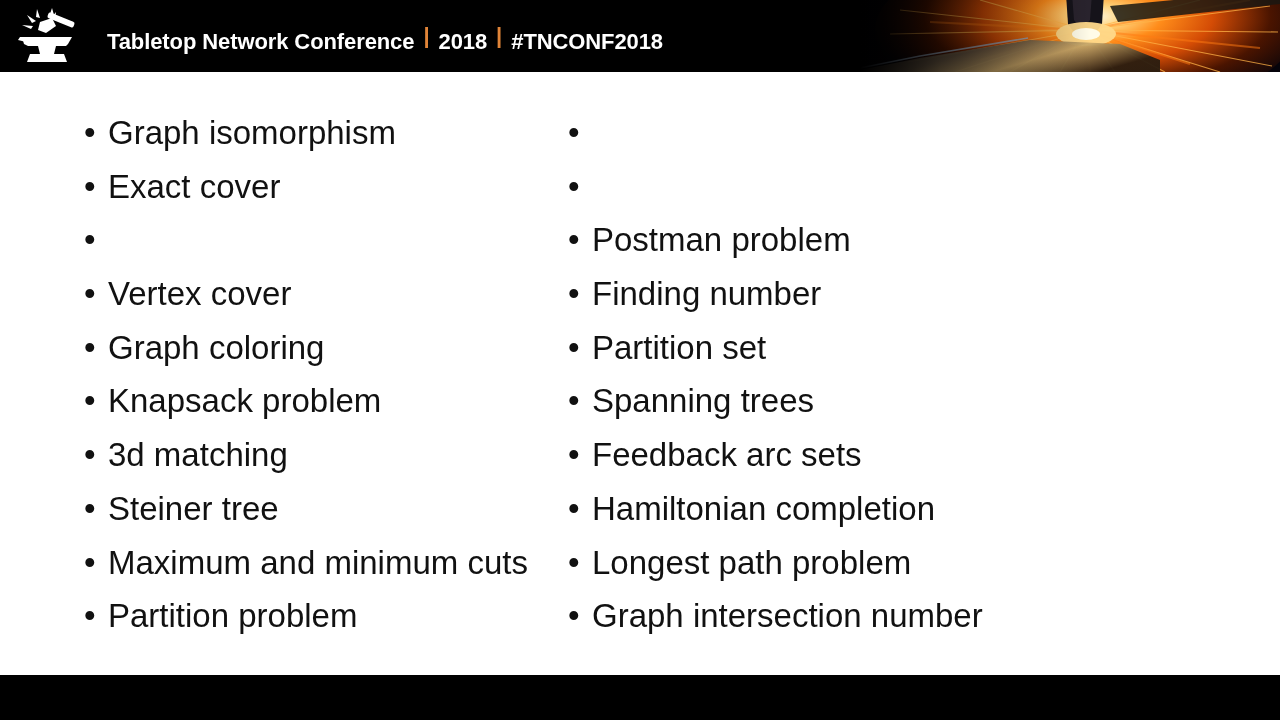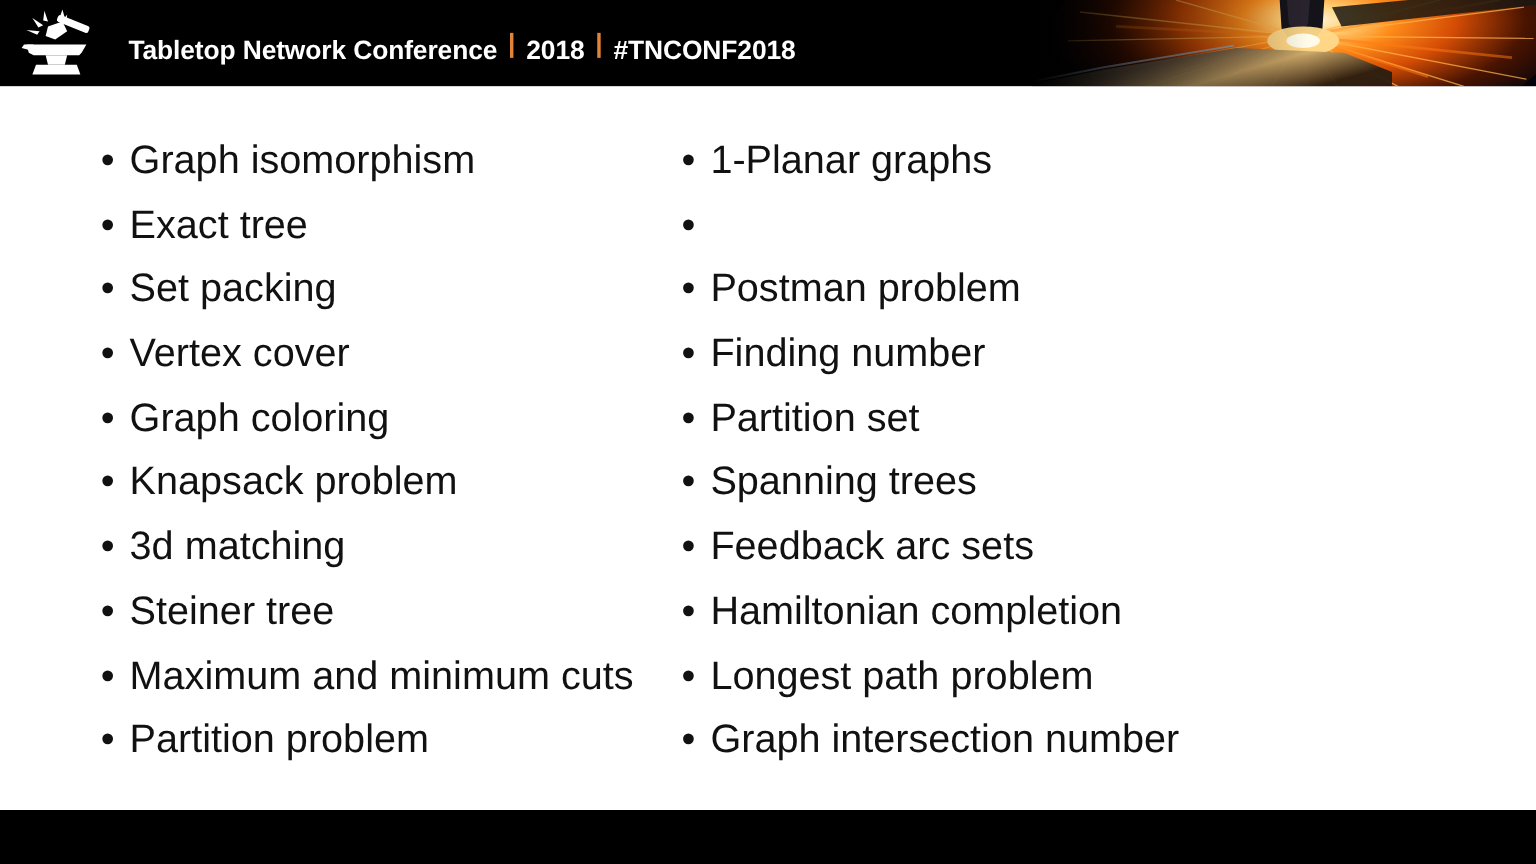--- a/index.html
+++ b/index.html
@@ -247,25 +247,24 @@
   <div class="content">
 
     <div class="col col-left">
       <ul class="bullet-list">
         <li>
             <span class="dot">•</span>
             <span class="label">Graph isomorphism</span>
           </li>
         <li>
             <span class="dot">•</span>
-            <span class="label">Exact tree</span>
-          </li>
-        <li>
-            <span class="dot">•</span>
-            <span class="label">Set packing</span>
+            <span class="label">Exact cover</span>
+          </li>
+        <li>
+            <span class="dot">•</span>
           </li>
         <li>
             <span class="dot">•</span>
             <span class="label">Vertex cover</span>
           </li>
         <li>
             <span class="dot">•</span>
             <span class="label">Graph coloring</span>
           </li>
         <li>
@@ -288,21 +287,20 @@
             <span class="dot">•</span>
             <span class="label">Partition problem</span>
           </li>
       </ul>
     </div>
 
     <div class="col col-right">
       <ul class="bullet-list">
         <li>
             <span class="dot">•</span>
-            <span class="label">1-Planar graphs</span>
           </li>
         <li>
             <span class="dot">•</span>
           </li>
         <li>
             <span class="dot">•</span>
             <span class="label">Postman problem</span>
           </li>
         <li>
             <span class="dot">•</span>

